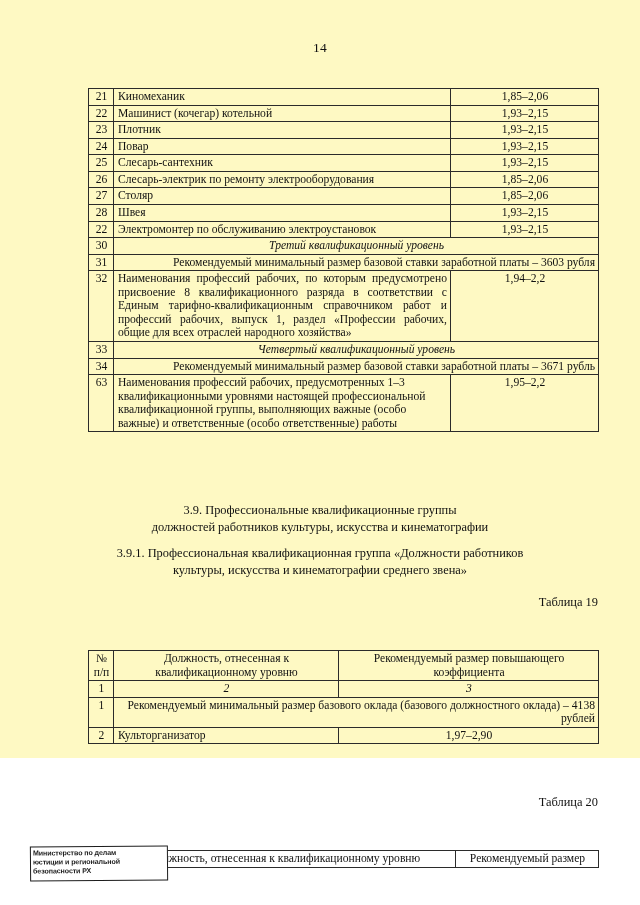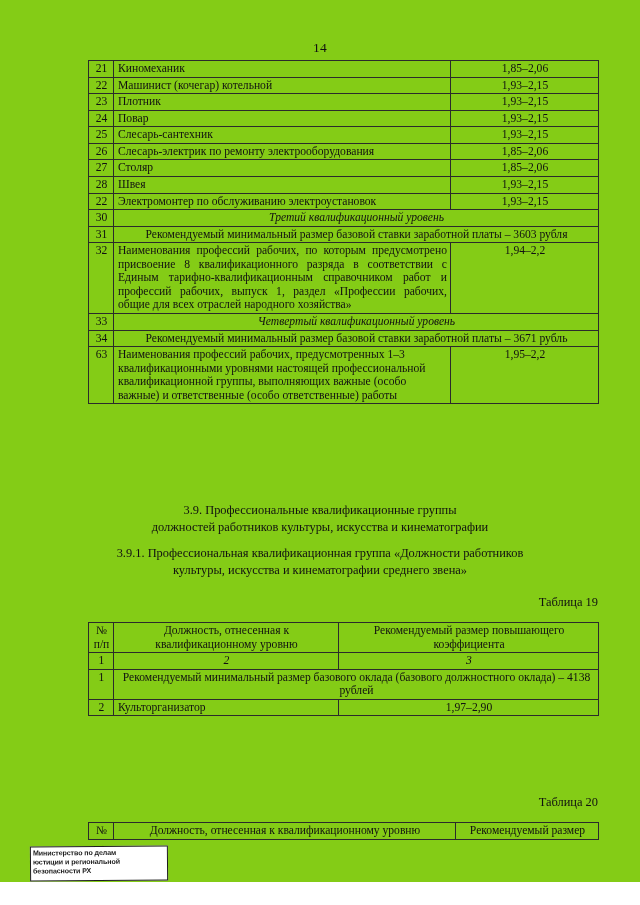--- a/index.html
+++ b/index.html
@@ -12,41 +12,42 @@
     width: 640px;
     height: 905px;
     position: relative;
     font-family: "Liberation Serif", "DejaVu Serif", serif;
     color: #111111;
     overflow: hidden;
   }
   .page {
     position: relative;
     width: 640px;
-    height: 882px;
-    background: #84cc16;
+    height: 758px;
+    background: #fef9c3;
     box-sizing: border-box;
   }
   
   .page-number {
     position: absolute;
     top: 40px;
     left: 0;
     width: 640px;
     text-align: center;
     font-size: 13.5px;
     letter-spacing: 0.2px;
   }
   
   table.doc-table {
     position: absolute;
     border-collapse: collapse;
     table-layout: fixed;
     font-size: 11.6px;
     line-height: 1.17;
+    margin-top: 28px;
   }
   table.doc-table td {
     border: 1px solid #2b2b2b;
     padding: 1px 3px 1px 4px;
     vertical-align: top;
     word-wrap: break-word;
   }
   td.num {
     text-align: center;
     padding-left: 0;
@@ -55,21 +56,21 @@
   }
   td.coef {
     text-align: center;
     vertical-align: top;
   }
   td.merged-center {
     text-align: center;
     font-style: italic;
   }
   td.merged-left {
-    text-align: center;
+    text-align: right;
   }
   td.justify {
     text-align: justify;
     text-align-last: left;
     hyphens: none;
   }
   td.hdr {
     text-align: center;
     vertical-align: middle;
     padding-top: 2px;

